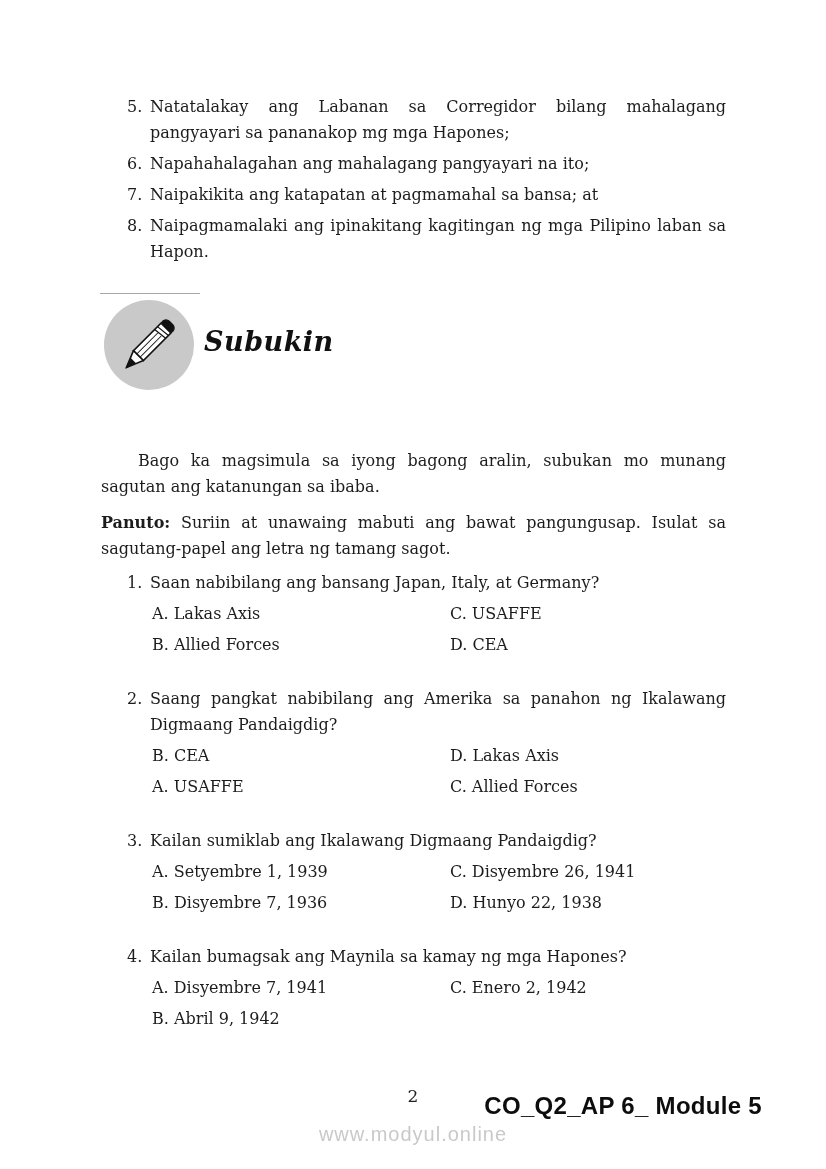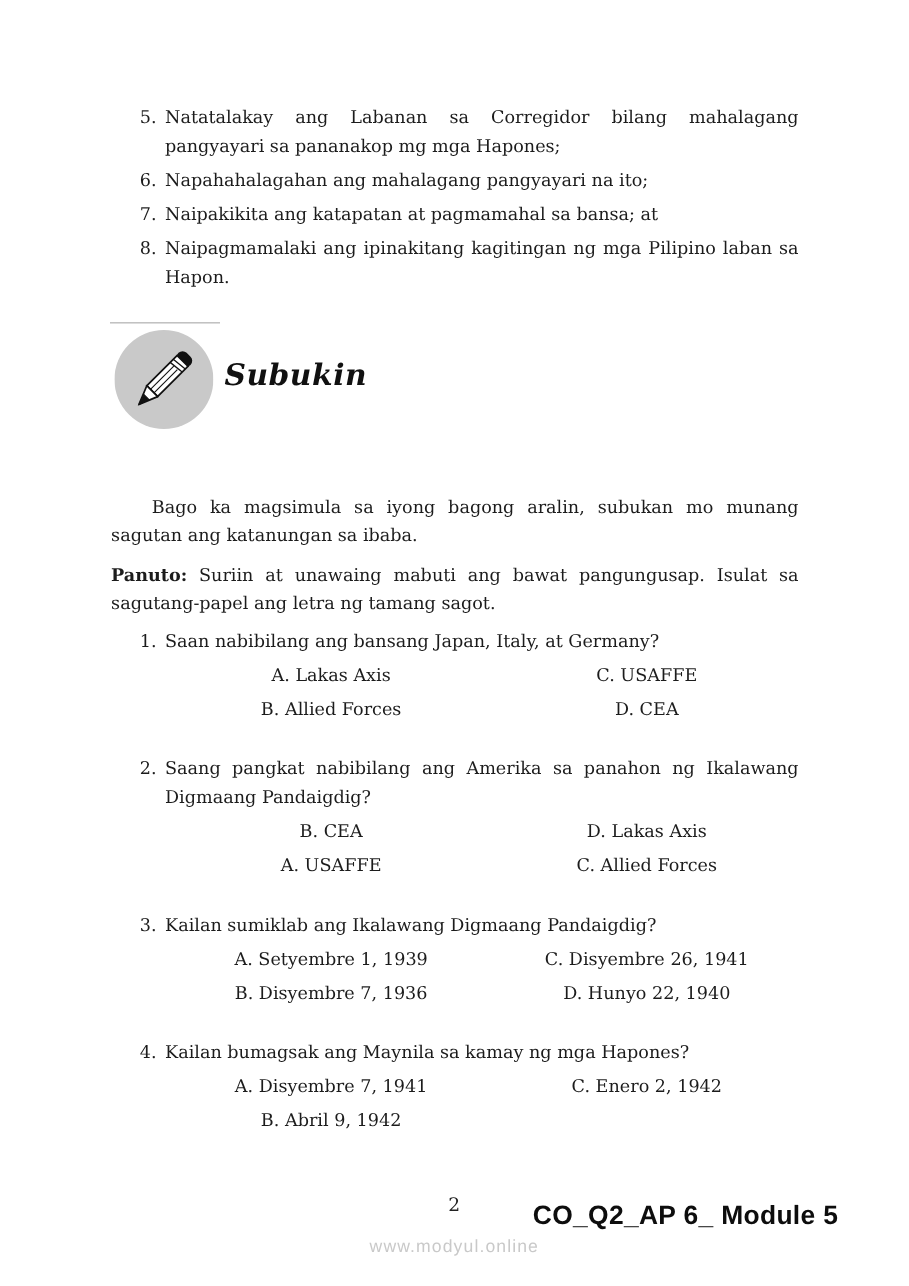--- a/index.html
+++ b/index.html
@@ -43,41 +43,41 @@
   .intro { margin-top: 58px; text-indent: 37px; text-align: justify; text-align-last: left; }
   .panuto { margin-top: 10px; text-align: justify; text-align-last: left; }
   .panuto .bold { font-weight: bold; }
 
   
   .questions { margin-top: 8px; margin-left: 26px; }
   .question { margin-bottom: 28px; }
   .q-head { display: flex; }
   .q-head .num { width: 23px; flex: 0 0 23px; }
   .q-head .txt { flex: 1; text-align: justify; text-align-last: left; }
-  .opts { padding-left: 25px; text-align: center; }
+  .opts { padding-left: 25px; }
   .opt-row { display: flex; margin-top: 5px; }
   .opt-row .opt-left { width: 298px; flex: 0 0 298px; }
   .opt-row .opt-right { flex: 1; }
 
   
   .page-number {
     position: absolute; top: 1083px; left: 0; right: 0;
     text-align: center; font-size: 17px; color: #222222;
   }
   .module-code {
     position: absolute; top: 1093px; right: 64px;
     font-family: "Liberation Sans", sans-serif;
     font-weight: bold; font-size: 24px; color: #0d0d0d;
     letter-spacing: 0.3px;
   }
   .watermark {
     position: absolute; top: 1121px; left: 0; right: 0;
     text-align: center;
     font-family: "Liberation Sans", sans-serif;
-    font-size: 16px; color: #c9c9c9; letter-spacing: 1px;
+    font-size: 20px; color: #c9c9c9; letter-spacing: 1px;
   }
 </style>
 </head>
 <body>
 
 <div class="page">
   <div class="content">
 
     <div class="num-list">
       <div class="num-item">
@@ -161,21 +161,21 @@
           <span class="num">3.</span>
           <div class="txt">Kailan sumiklab ang Ikalawang Digmaang Pandaigdig?</div>
         </div>
         <div class="opts">
           <div class="opt-row">
             <span class="opt-left">A. Setyembre 1, 1939</span>
             <span class="opt-right">C. Disyembre 26,  1941</span>
           </div>
           <div class="opt-row">
             <span class="opt-left">B. Disyembre 7, 1936</span>
-            <span class="opt-right">D. Hunyo 22, 1940</span>
+            <span class="opt-right">D. Hunyo 22, 1938</span>
           </div>
         </div>
       </div>
 
       <div class="question">
         <div class="q-head">
           <span class="num">4.</span>
           <div class="txt">Kailan bumagsak ang Maynila sa kamay ng mga Hapones?</div>
         </div>
         <div class="opts">

